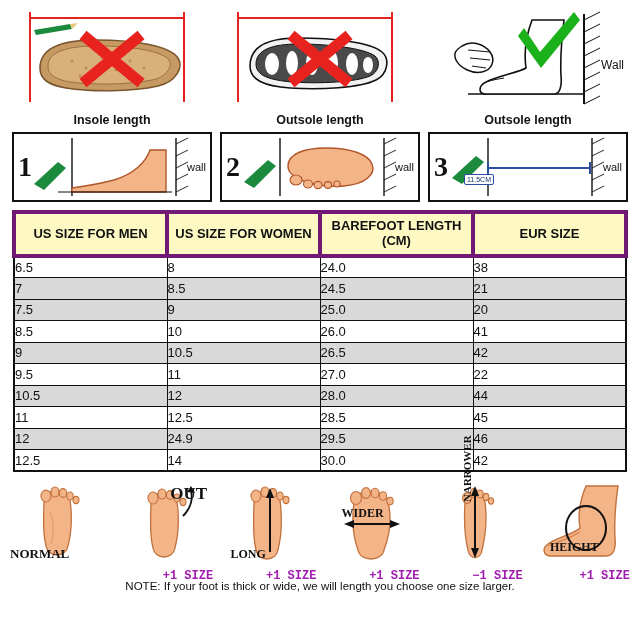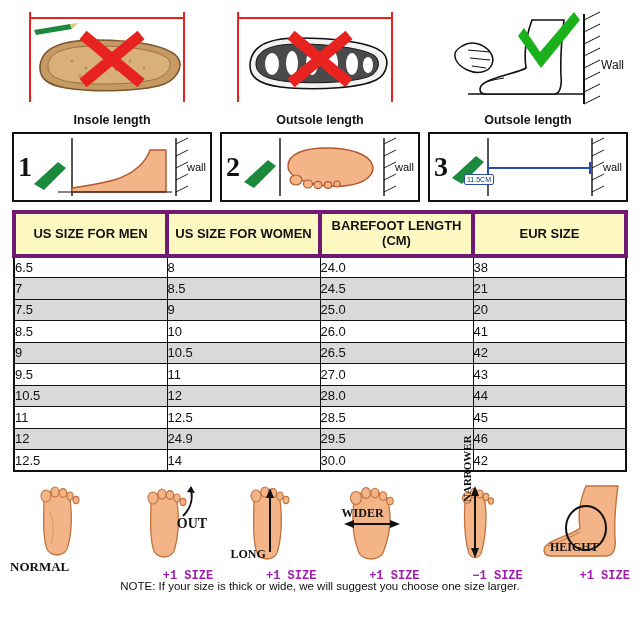--- a/index.html
+++ b/index.html
@@ -362,21 +362,21 @@
         <tr class="even">
             <td>9</td>
             <td>10.5</td>
             <td>26.5</td>
             <td>42</td>
           </tr>
         <tr class="odd">
             <td>9.5</td>
             <td>11</td>
             <td>27.0</td>
-            <td>43</td>
+            <td>22</td>
           </tr>
         <tr class="even">
             <td>10.5</td>
             <td>12</td>
             <td>28.0</td>
             <td>44</td>
           </tr>
         <tr class="odd">
             <td>11</td>
             <td>12.5</td>
@@ -407,37 +407,37 @@
           <path d="M34 20 C34 8 58 8 60 20 C62 34 62 50 58 66 C56 78 38 78 36 66 C32 50 34 34 34 20 Z" fill="#f3b488" stroke="#c2713c" stroke-width="1.3"></path>
           <g fill="#f3b488" stroke="#c2713c" stroke-width="1.1">
             <ellipse cx="36" cy="16" rx="5" ry="6"></ellipse>
             <ellipse cx="45" cy="12" rx="4" ry="5"></ellipse>
             <ellipse cx="53" cy="13" rx="3.6" ry="4.4"></ellipse>
             <ellipse cx="60" cy="16" rx="3.2" ry="4"></ellipse>
             <ellipse cx="66" cy="20" rx="3" ry="3.6"></ellipse>
           </g>
           <path d="M40 32 C44 42 44 54 41 64" stroke="#d79a68" stroke-width="1" fill="none"></path>
         </svg>
-        <div class="foot-label" style="left:0; bottom:5px; font-size:13px;margin-top:23px;">NORMAL</div>
+        <div class="foot-label" style="left:0; bottom:18px; font-size:13px;margin-top:23px;">NORMAL</div>
       </div>
 
       <div class="foot-cell" style="width:92px;">
         <svg width="92" height="92" viewBox="0 0 92 92">
           <path d="M30 22 C30 10 54 10 56 22 C58 36 58 52 54 68 C52 80 34 80 32 68 C28 52 30 36 30 22 Z" fill="#f3b488" stroke="#c2713c" stroke-width="1.3"></path>
           <g fill="#f3b488" stroke="#c2713c" stroke-width="1.1">
             <ellipse cx="32" cy="18" rx="5" ry="6"></ellipse>
             <ellipse cx="41" cy="14" rx="4" ry="5"></ellipse>
             <ellipse cx="49" cy="15" rx="3.6" ry="4.4"></ellipse>
             <ellipse cx="56" cy="18" rx="3.2" ry="4"></ellipse>
             <ellipse cx="62" cy="22" rx="3" ry="3.6"></ellipse>
           </g>
           <path d="M62 36 C70 28 72 18 70 10" stroke="#111" stroke-width="2" fill="none"></path>
           <path d="M66 12 L70 6 L74 13 Z" fill="#111"></path>
         </svg>
-        <div class="foot-label" style="right:6px; top:4px; font-size:14px;margin-top:32px;">OUT</div>
+        <div class="foot-label" style="right:6px; top:4px; font-size:17px;">OUT</div>
         <div class="size-label">+1 SIZE</div>
       </div>
 
       <div class="foot-cell" style="width:92px;">
         <svg width="92" height="92" viewBox="0 0 92 92">
           <path d="M30 20 C30 8 54 8 56 20 C58 36 58 54 54 70 C52 82 34 82 32 70 C28 54 30 36 30 20 Z" fill="#f3b488" stroke="#c2713c" stroke-width="1.3"></path>
           <g fill="#f3b488" stroke="#c2713c" stroke-width="1.1">
             <ellipse cx="32" cy="16" rx="5" ry="6"></ellipse>
             <ellipse cx="41" cy="12" rx="4" ry="5"></ellipse>
             <ellipse cx="49" cy="13" rx="3.6" ry="4.4"></ellipse>
@@ -491,16 +491,16 @@
         <svg width="96" height="92" viewBox="0 0 96 92">
           <path d="M52 6 C46 20 44 36 46 48 C40 54 22 58 14 64 C8 68 9 76 17 76 L72 76 C80 76 82 68 81 58 C80 40 82 20 84 6 Z" fill="#f3b488" stroke="#c2713c" stroke-width="1.4"></path>
           <path d="M14 66 C24 62 36 58 46 52" stroke="#c2713c" stroke-width="1" fill="none"></path>
           <ellipse cx="52" cy="48" rx="20" ry="22" fill="none" stroke="#111" stroke-width="2"></ellipse>
         </svg>
         <div class="foot-label" style="left:16px; bottom:25px; font-size:12px;">HEIGHT</div>
         <div class="size-label">+1 SIZE</div>
       </div>
 
     </div>
-    <div class="note">NOTE: If your size is thick or wide, we will suggest you choose one size larger.</div>
+    <div class="note">NOTE: If your foot is thick or wide, we will length you choose one size larger.</div>
   </div>
 
 </div>
 
 </body></html>

